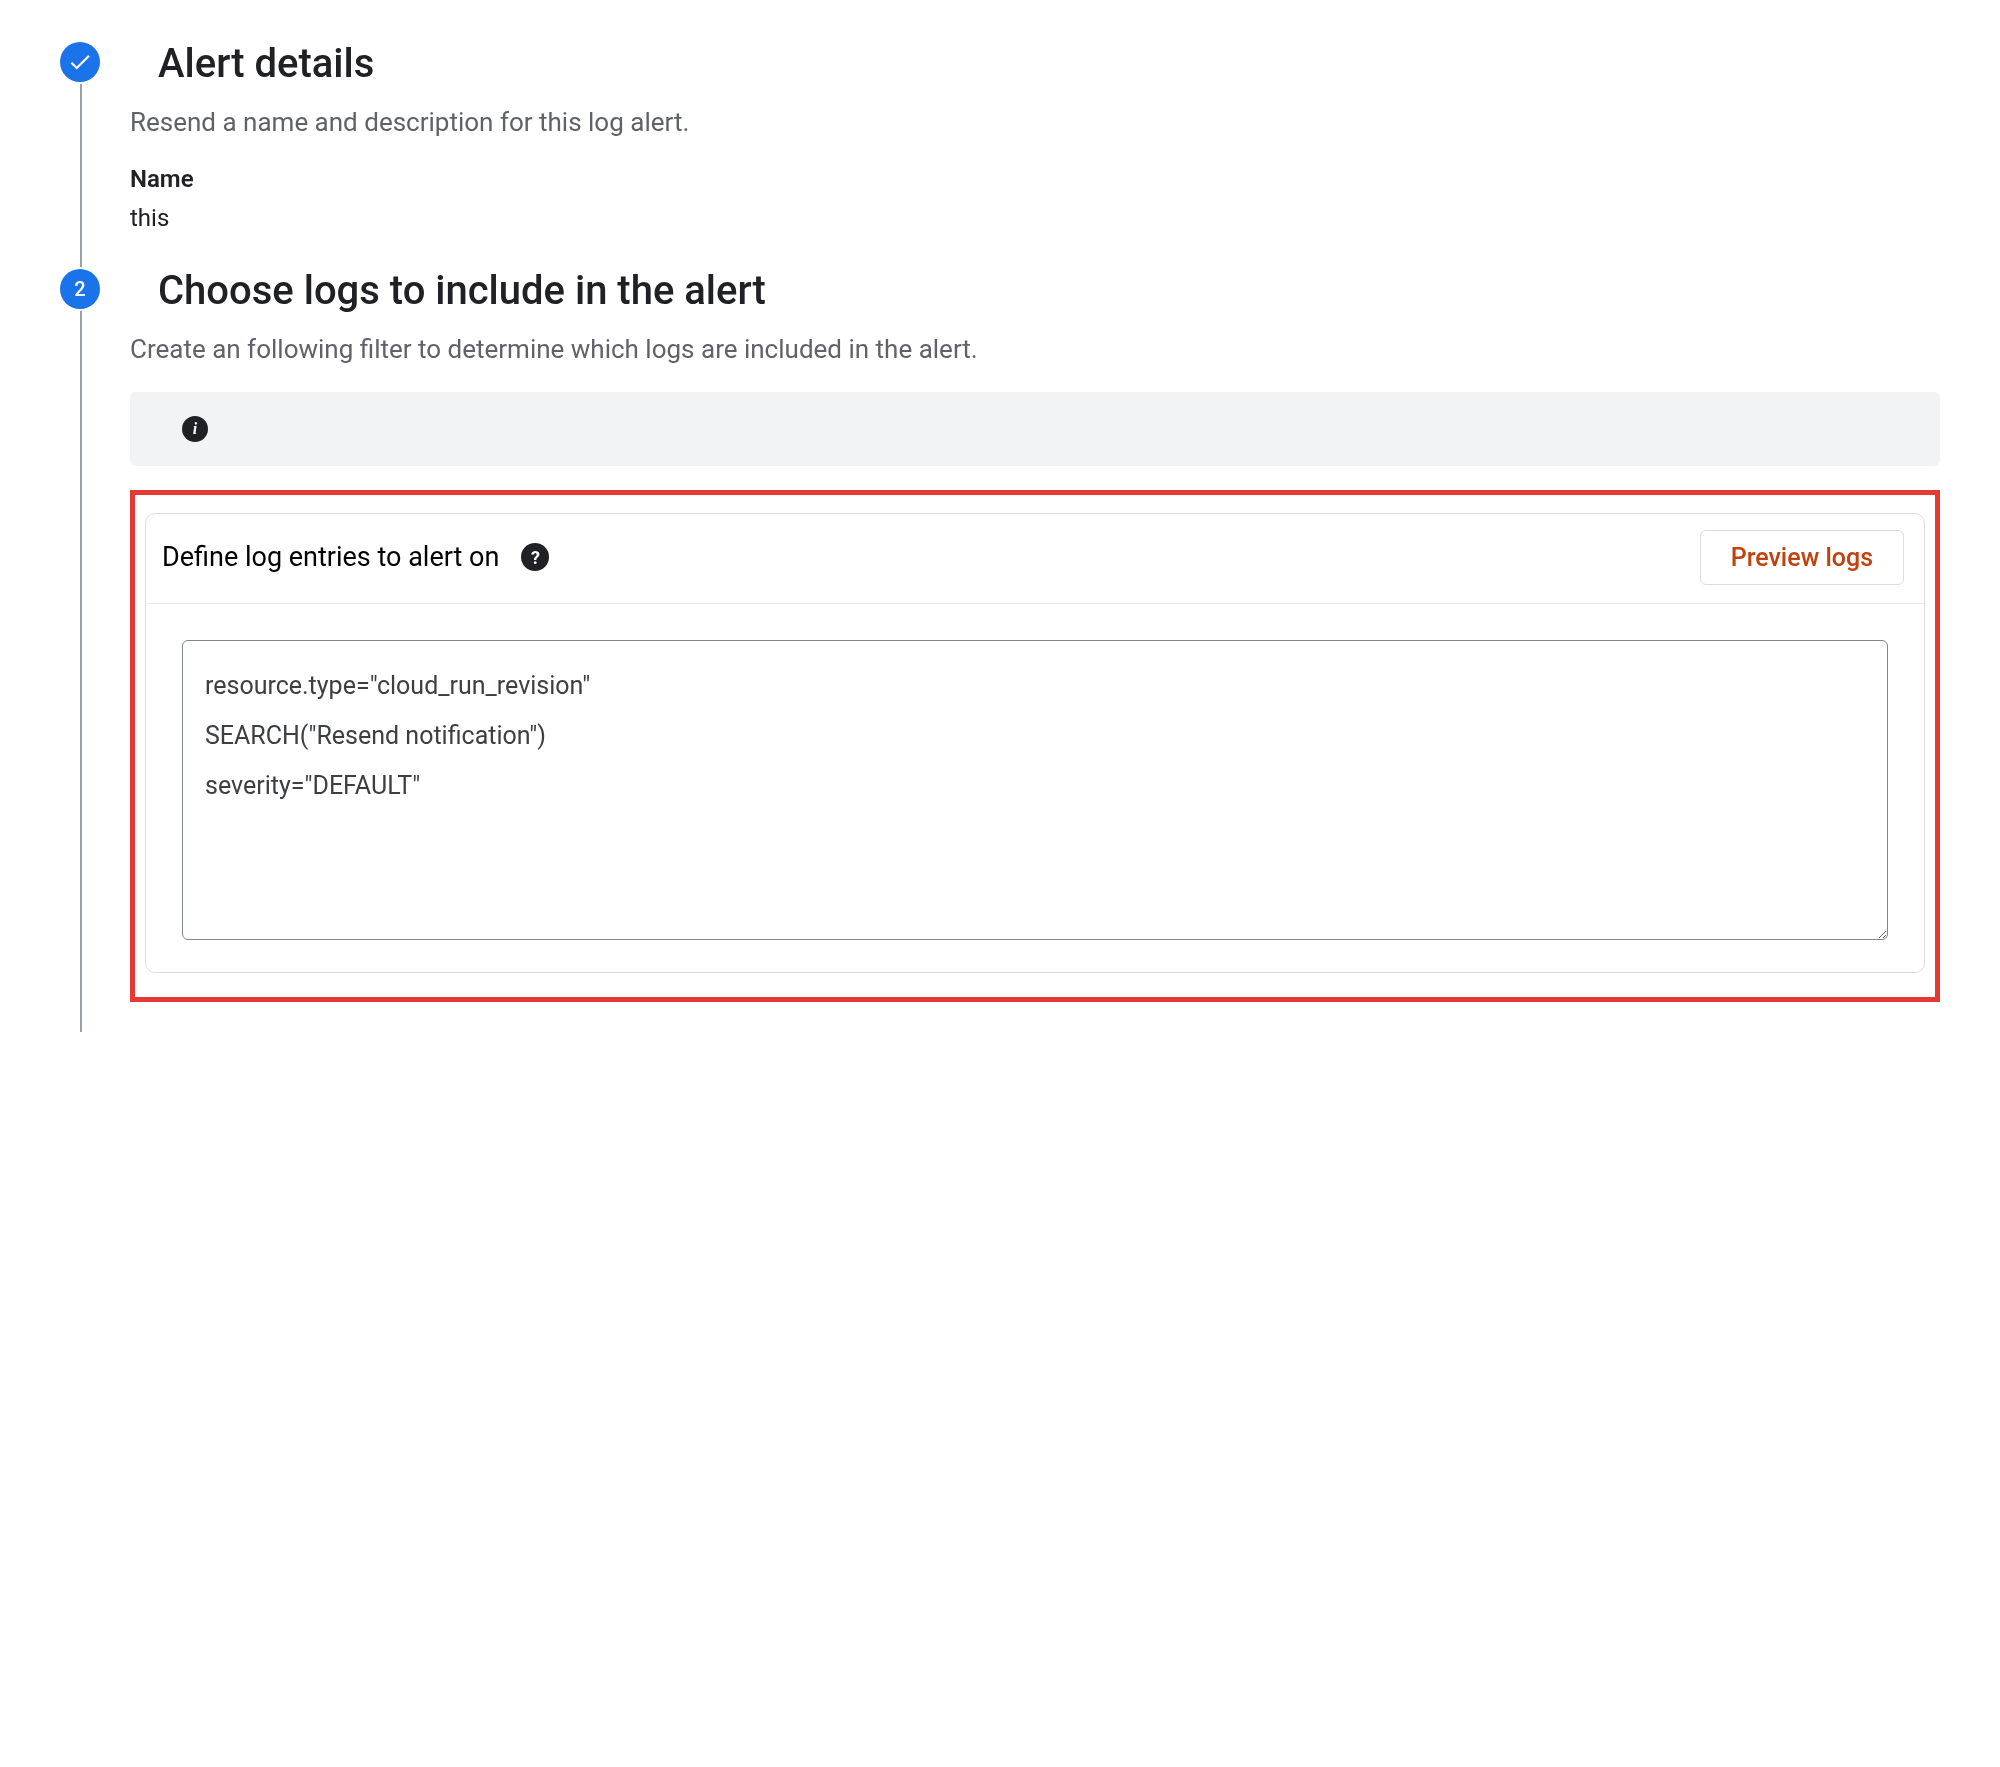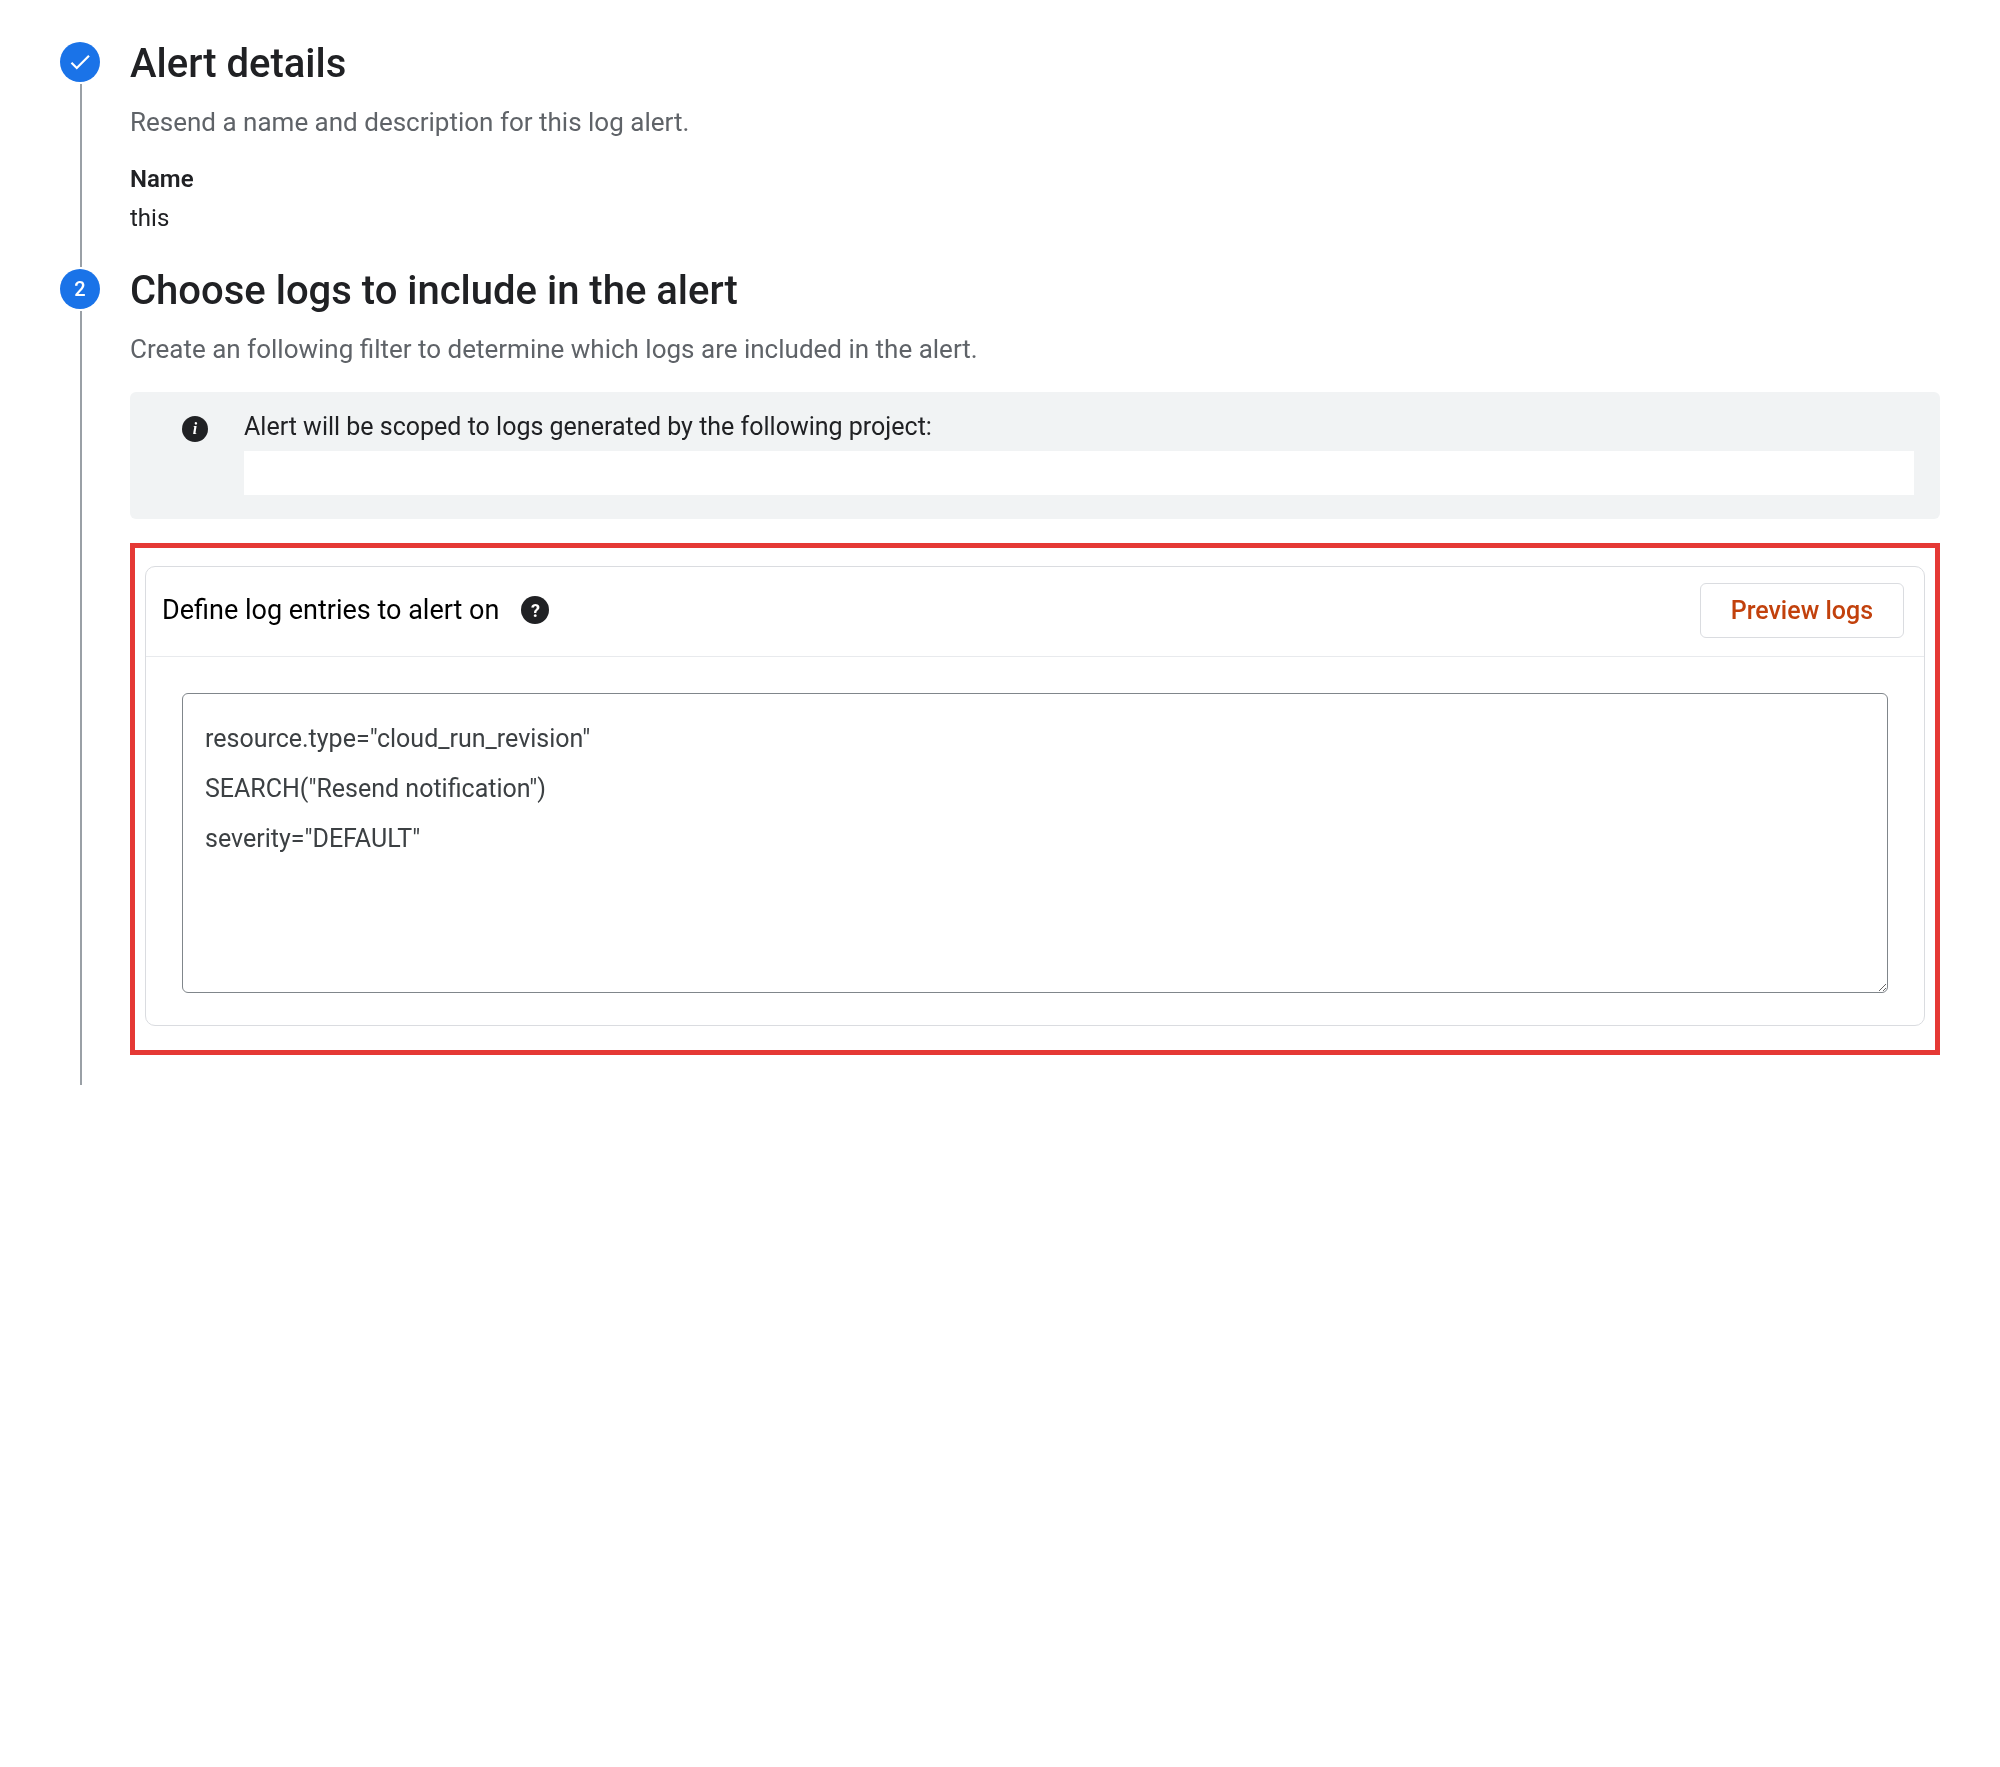--- a/index.html
+++ b/index.html
@@ -53,20 +53,21 @@
     }
     .step-icon.current {
       background: #1a73e8;
     }
     .step-title {
       font-size: 40px;
       font-weight: 500;
       color: #202124;
       line-height: 1.2;
       margin-bottom: 16px;
+      margin-left: 28px;
     }
     .step-subtitle {
       font-size: 26px;
       color: #5f6368;
       margin-bottom: 20px;
       line-height: 1.4;
     }
     .detail-row {
       display: flex;
       font-size: 24px;
@@ -223,24 +224,20 @@
   <div class="step">
     <div class="step-line"></div>
     <div class="step-icon current">
       <span>2</span>
     </div>
     <h2 class="step-title">Choose logs to include in the alert</h2>
     <p class="step-subtitle">Create an following filter to determine which logs are included in the alert.</p>
 
     <div class="info-banner">
       <div class="info-icon">i</div>
-      <div class="info-content">
-        <div class="info-text">Alert will be scoped to logs generated by the following project:</div>
-        <div class="info-project-box"></div>
-      </div>
     </div>
 
     <div class="highlight-box">
       <div class="card">
         <div class="card-header">
           <div class="card-header-left">
             <span class="card-title">Define log entries to alert on</span>
             <span class="help-icon">?</span>
           </div>
           <button class="preview-btn">Preview logs</button>

